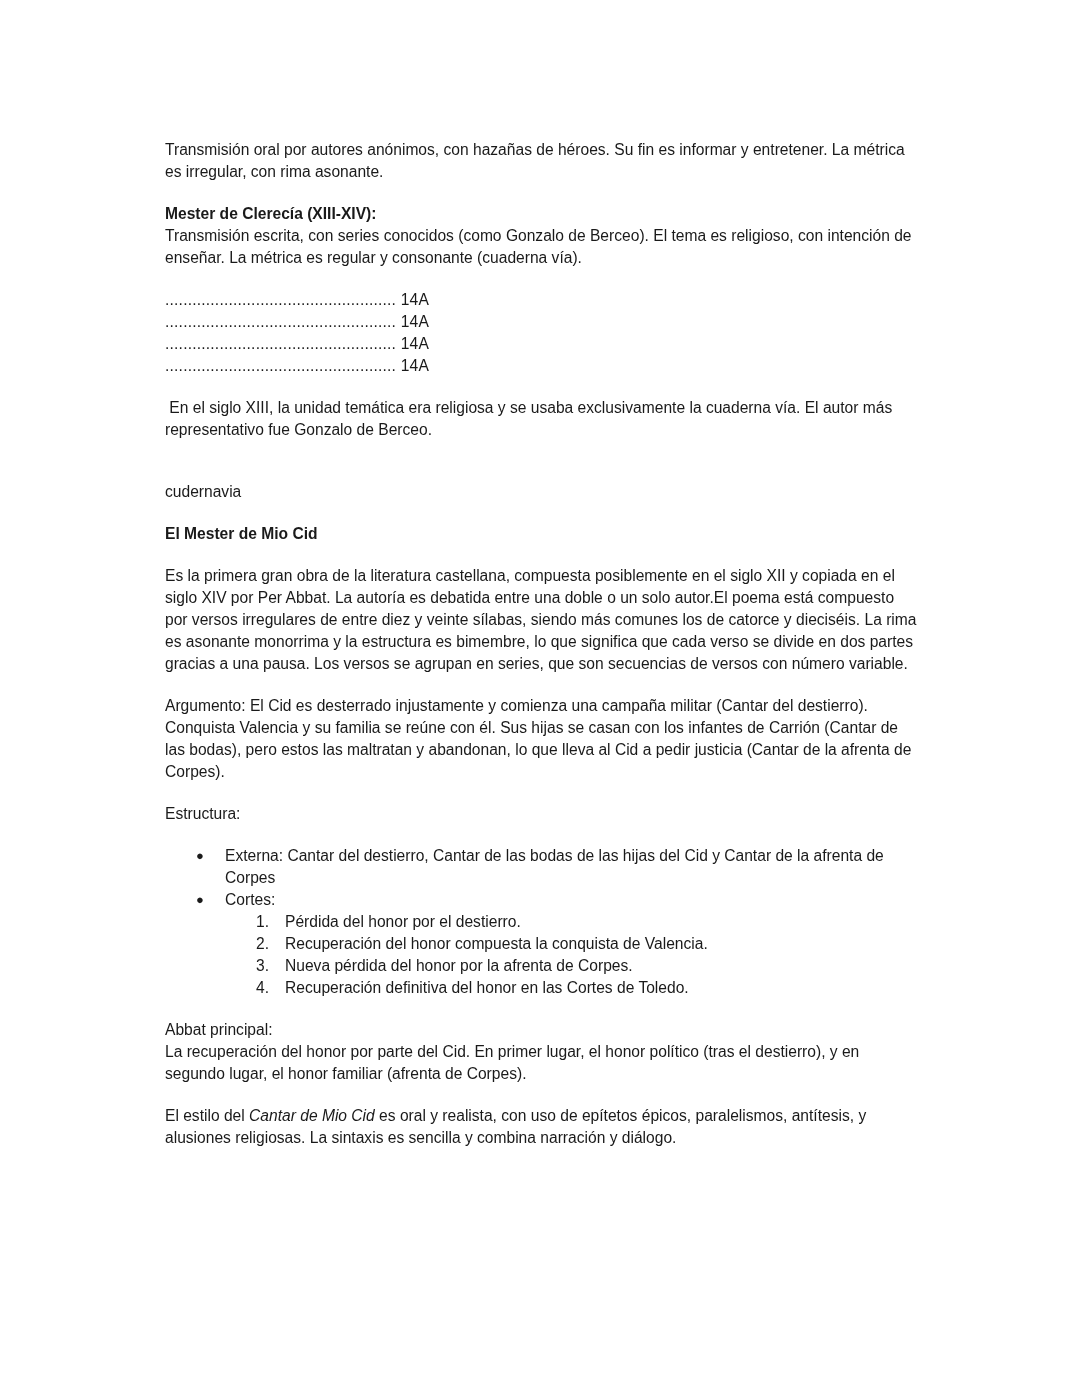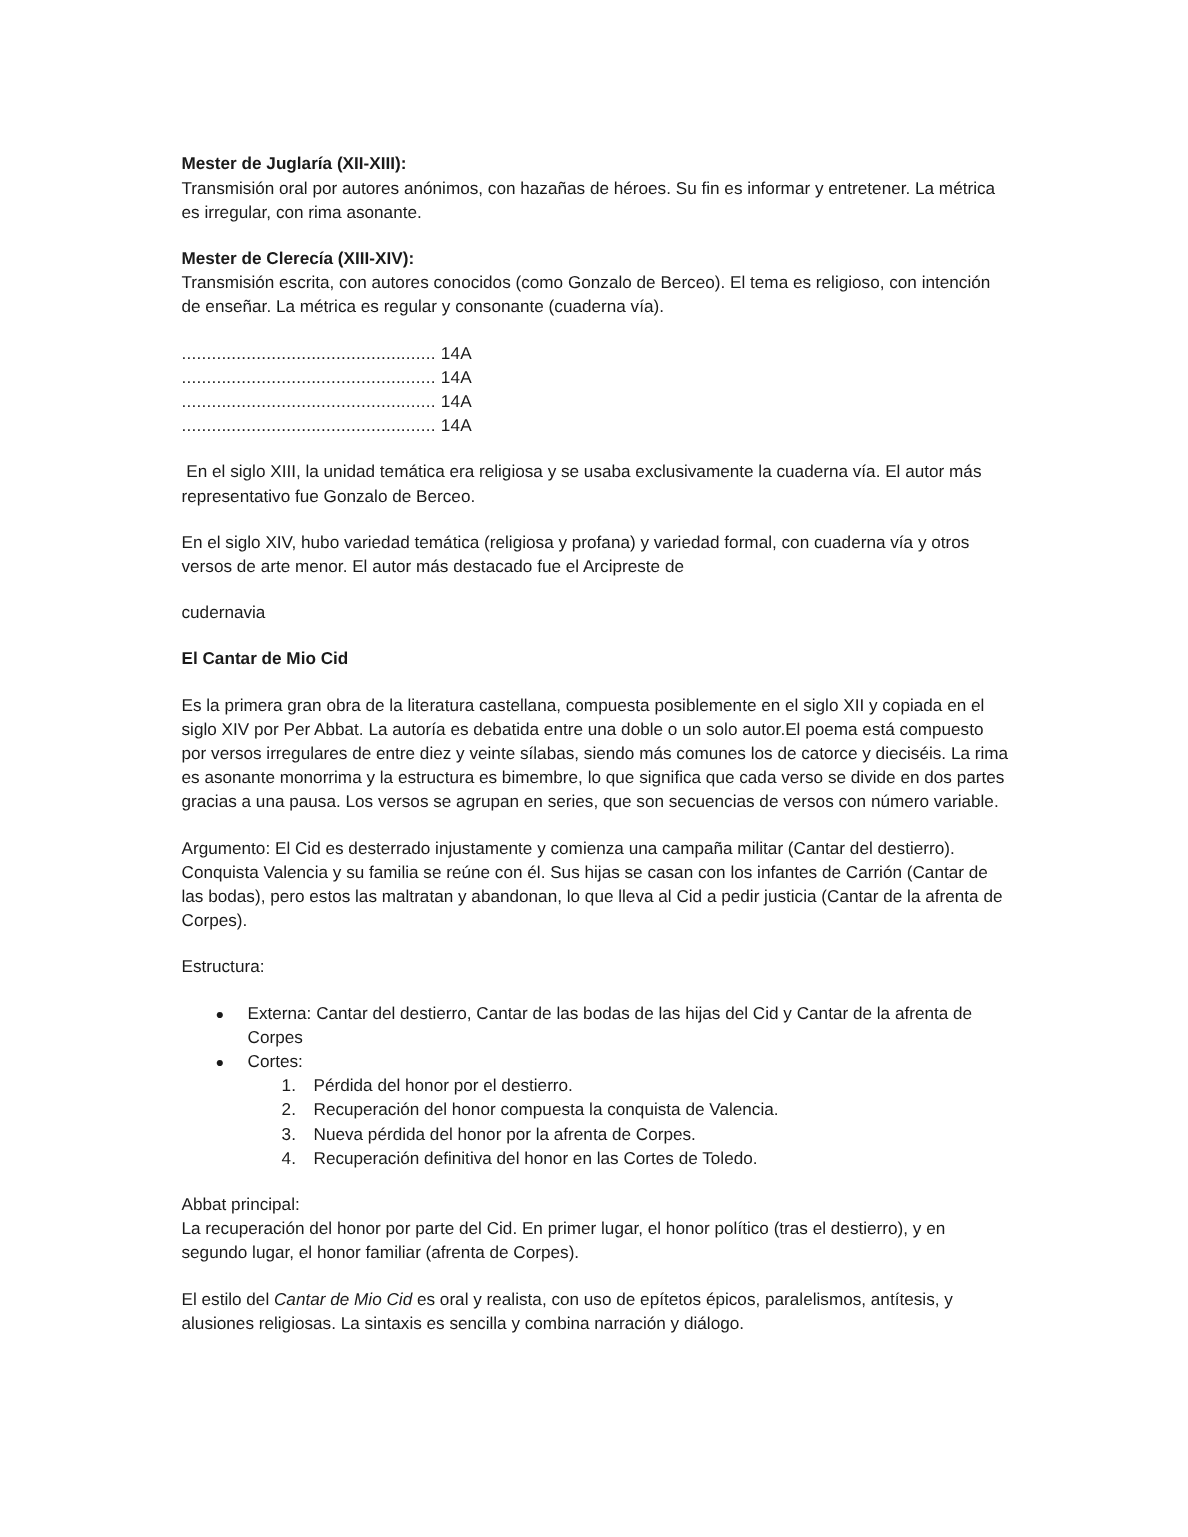--- a/index.html
+++ b/index.html
@@ -52,52 +52,50 @@
       left: 31px;
       top: 0;
     }
     em { font-style: italic; }
   </style>
 </head>
 <body>
 
 <div class="page">
 
-  <p class="bold">Mester de Juglaría (XII-XIII):</p>
   <p>Transmisión oral por autores anónimos, con hazañas de héroes. Su fin es informar y entretener. La métrica es irregular, con rima asonante.</p>
 
   <div class="gap"></div>
 
   <p class="bold">Mester de Clerecía (XIII-XIV):</p>
-  <p>Transmisión escrita, con autores conocidos (como Gonzalo de Berceo). El tema es religioso, con intención de enseñar. La métrica es regular y consonante (cuaderna vía).</p>
+  <p>Transmisión escrita, con series conocidos (como Gonzalo de Berceo). El tema es religioso, con intención de enseñar. La métrica es regular y consonante (cuaderna vía).</p>
 
   <div class="gap"></div>
 
   <div class="verses">
     <p class="verse-line">................................................... 14A</p>
     <p class="verse-line">................................................... 14A</p>
     <p class="verse-line">................................................... 14A</p>
     <p class="verse-line">................................................... 14A</p>
   </div>
 
   <div class="gap"></div>
 
   <p style="white-space: pre-wrap;"> En el siglo XIII, la unidad temática era religiosa y se usaba exclusivamente la cuaderna vía. El autor más representativo fue Gonzalo de Berceo.</p>
 
   <div class="gap"></div>
 
-  <p>En el siglo XIV, hubo variedad temática (religiosa y profana) y variedad formal, con cuaderna vía y otros versos de arte menor. El autor más destacado fue el Arcipreste de</p>
 
   <div class="gap"></div>
 
   <p>cudernavia</p>
 
   <div class="gap"></div>
 
-  <p class="bold">El Cantar de Mio Cid</p>
+  <p class="bold">El Mester de Mio Cid</p>
 
   <div class="gap"></div>
 
   <p>Es la primera gran obra de la literatura castellana, compuesta posiblemente en el siglo XII y copiada en el siglo XIV por Per Abbat. La autoría es debatida entre una doble o un solo autor.El poema está compuesto por versos irregulares de entre diez y veinte sílabas, siendo más comunes los de catorce y dieciséis. La rima es asonante monorrima y la estructura es bimembre, lo que significa que cada verso se divide en dos partes gracias a una pausa. Los versos se agrupan en series, que son secuencias de versos con número variable.</p>
 
   <div class="gap"></div>
 
   <p>Argumento: El Cid es desterrado injustamente y comienza una campaña militar (Cantar del destierro). Conquista Valencia y su familia se reúne con él. Sus hijas se casan con los infantes de Carrión (Cantar de las bodas), pero estos las maltratan y abandonan, lo que lleva al Cid a pedir justicia (Cantar de la afrenta de Corpes).</p>
 
   <div class="gap"></div>

